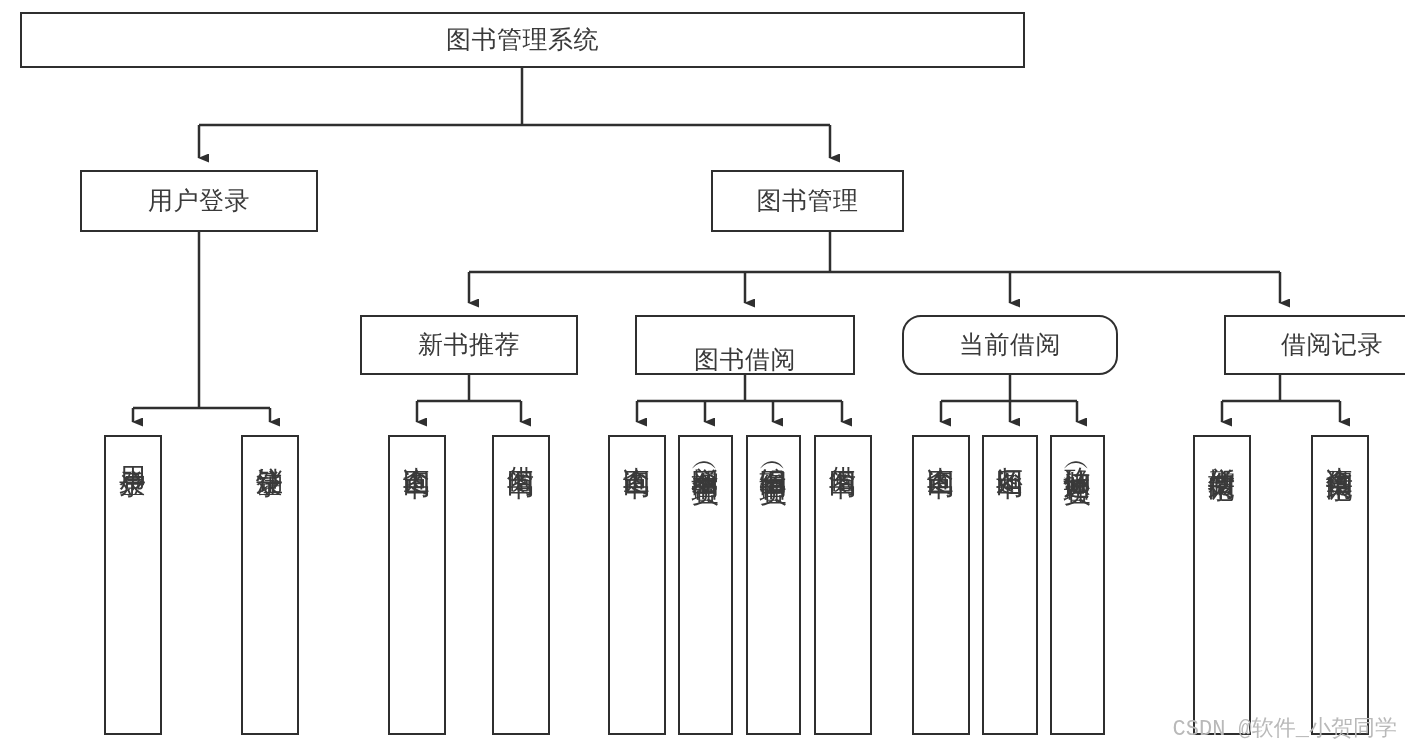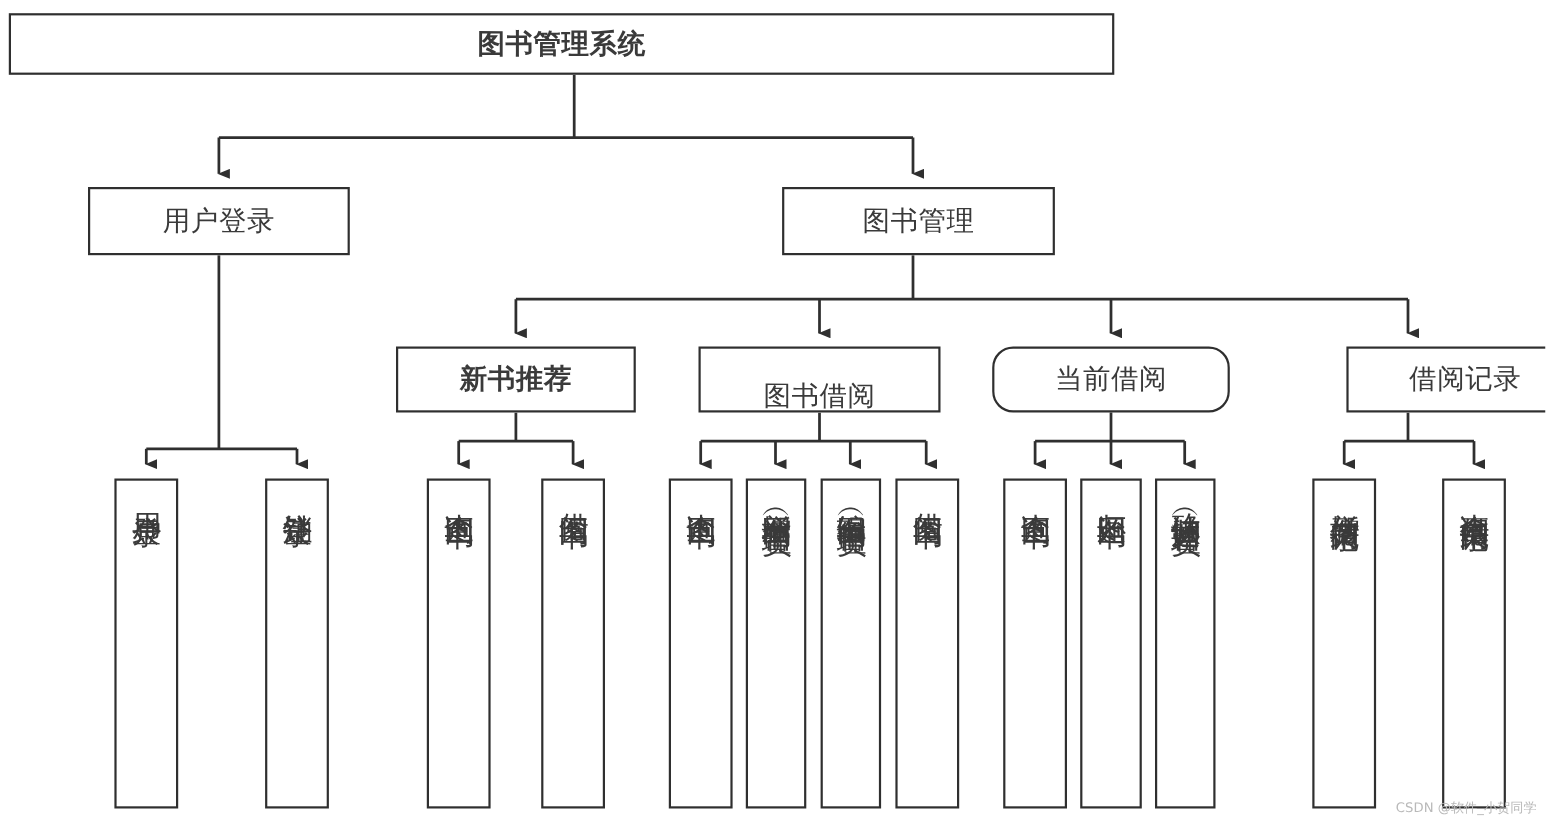--- a/index.html
+++ b/index.html
@@ -55,24 +55,25 @@
     font-size:27px;
     line-height:1.08;
     letter-spacing:2px;
     white-space:nowrap;
     max-height:292px;
   }
   #watermark{
     position:absolute;
     right:8px;
     bottom:4px;
-    font-size:12px;
+    font-size:22px;
     color:#b9b9b9;
     white-space:nowrap;
     user-select:none;
+    font-family:Liberation Mono, monospace;
   }
 </style>
 </head>
 <body>
 
 <div id="diagram-canvas">
 
   <svg id="connector-layer" viewBox="0 0 1405 747" width="1405" height="747">
     <defs>
       <marker id="arrowhead" markerWidth="9" markerHeight="11" refX="4.5" refY="10" orient="auto" markerUnits="userSpaceOnUse">
@@ -116,32 +117,32 @@
       <path d="M1010,401 L1010,422" marker-end="url(#arrowhead)"></path>
       <path d="M1077,401 L1077,422" marker-end="url(#arrowhead)"></path>
 
       <path d="M1280,375 L1280,401"></path>
       <path d="M1222,401 L1340,401"></path>
       <path d="M1222,401 L1222,422" marker-end="url(#arrowhead)"></path>
       <path d="M1340,401 L1340,422" marker-end="url(#arrowhead)"></path>
     </g>
   </svg>
 
-  <div class="node horiz root" style="left:8px; top:12px; width:1005px; height:56px;font-weight:bold;">
+  <div class="node horiz root" style="left:20px; top:12px; width:1005px; height:56px;">
     <span class="node-label">图书管理系统</span>
   </div>
 
   <div class="node horiz" style="left:80px; top:170px; width:238px; height:62px;">
     <span class="node-label">用户登录</span>
   </div>
-  <div class="node horiz" style="left:711px; top:170px; width:248px; height:62px;">
+  <div class="node horiz" style="left:711px; top:170px; width:193px; height:62px;">
     <span class="node-label">图书管理</span>
   </div>
 
-  <div class="node horiz" style="left:360px; top:315px; width:218px; height:60px;font-weight:bold;">
+  <div class="node horiz" style="left:360px; top:315px; width:218px; height:60px;">
     <span class="node-label">新书推荐</span>
   </div>
   <div class="node horiz" style="left:635px; top:315px; width:220px; height:60px;align-items:flex-end;">
     <span class="node-label">图书借阅</span>
   </div>
   <div class="node horiz" style="left:902px; top:315px; width:216px; height:60px;border-radius:19px;">
     <span class="node-label">当前借阅</span>
   </div>
   <div class="node horiz" style="left:1224px; top:315px; width:216px; height:60px;">
     <span class="node-label">借阅记录</span>

